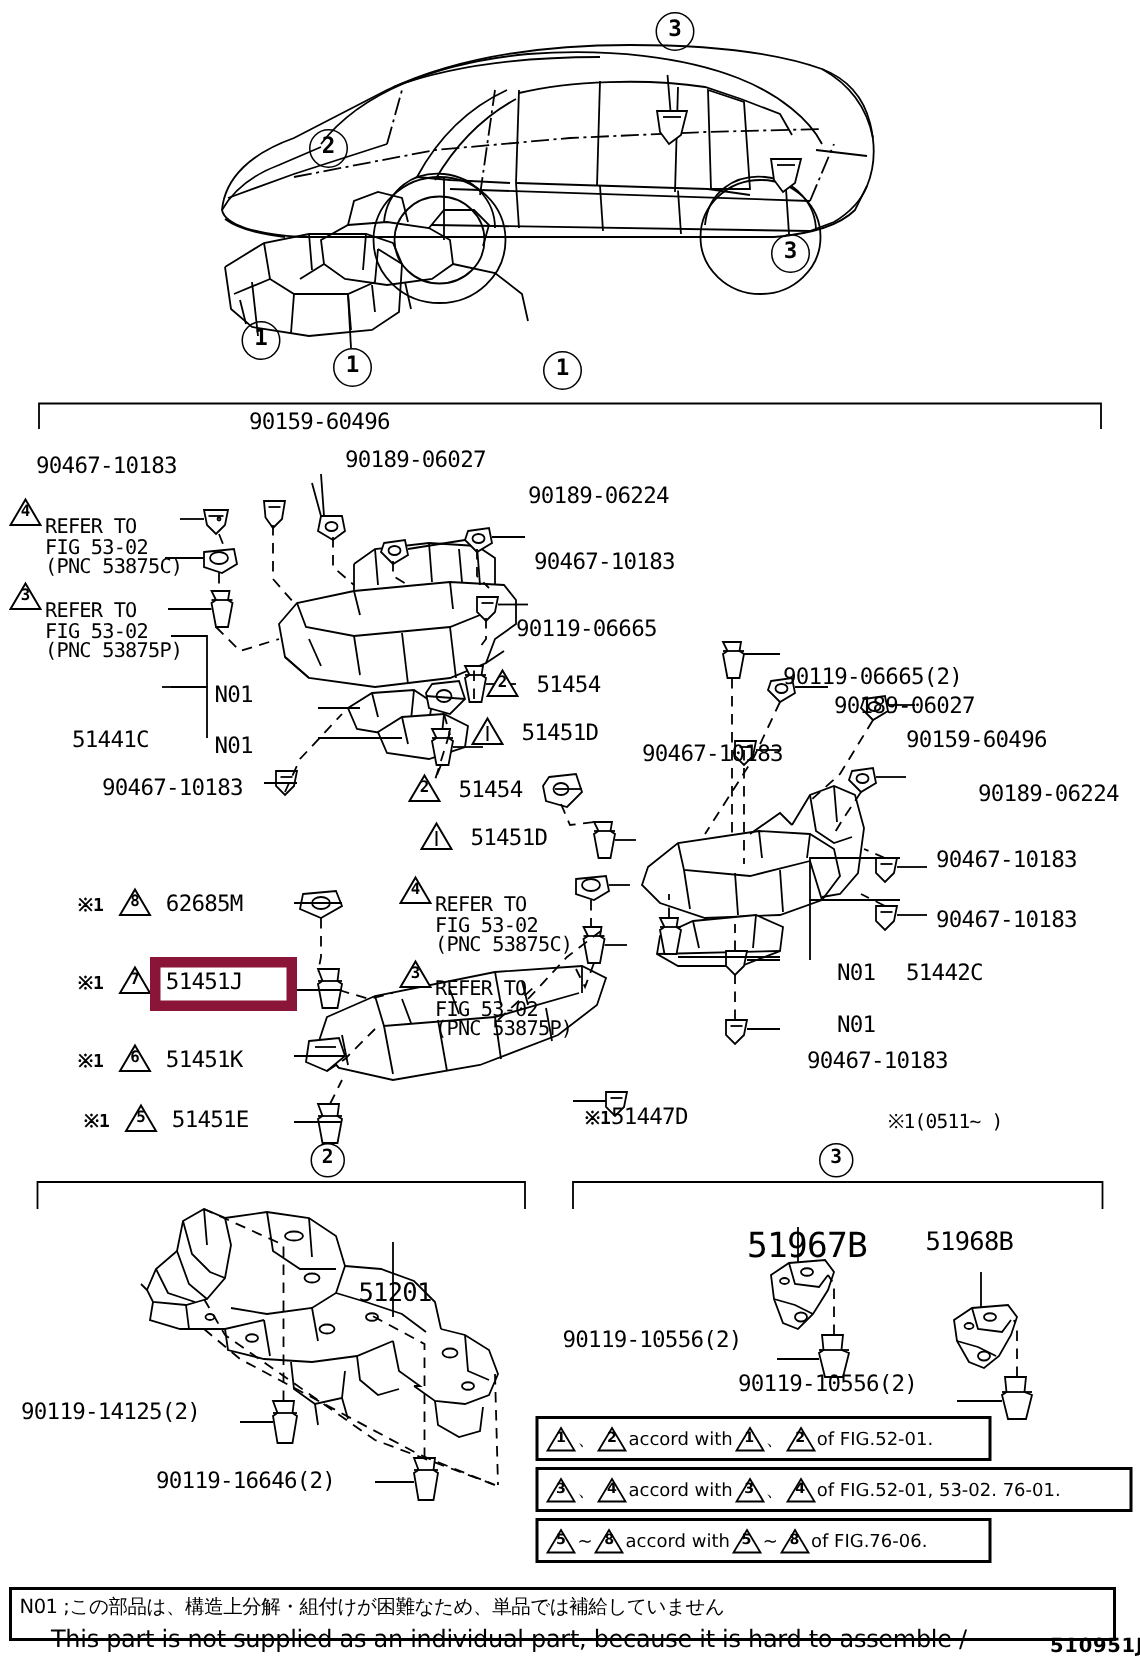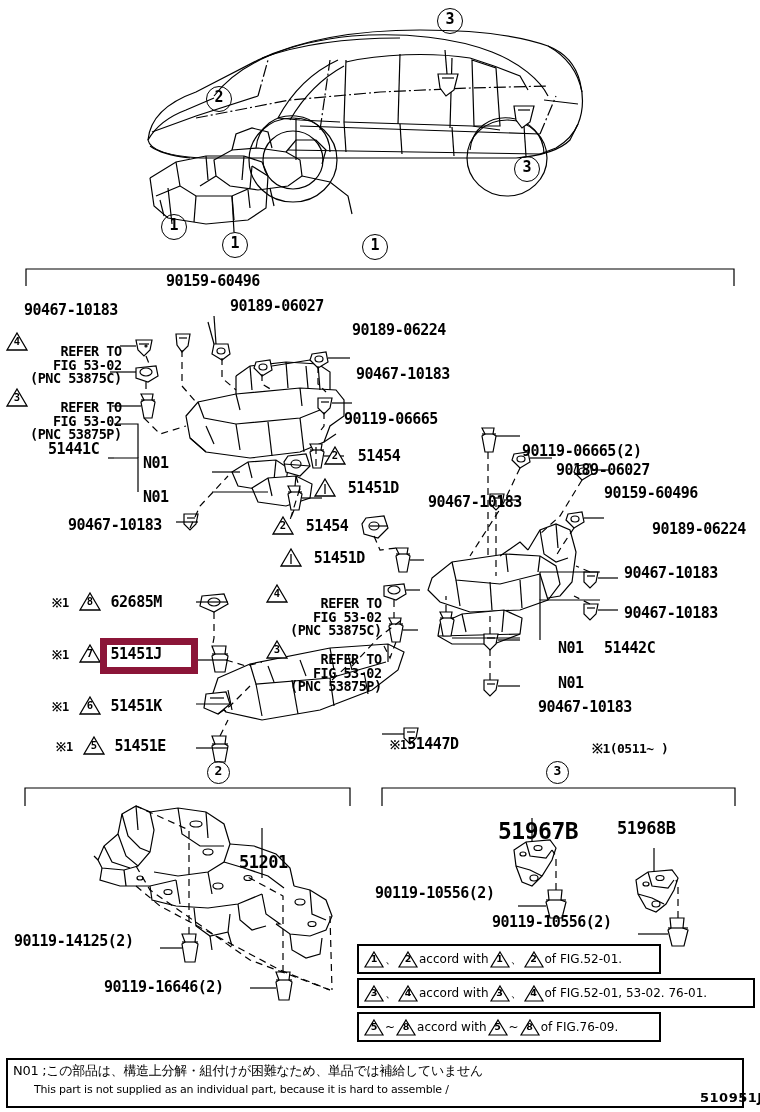--- a/index.html
+++ b/index.html
@@ -1,42 +1,42 @@
 <!DOCTYPE html>
 <html><head>
 <meta charset="utf-8">
 <style>
   html,body{margin:0;padding:0;background:#fff;}
   body{width:760px;height:1112px;position:relative;
        font-family:"DejaVu Sans Mono","Liberation Mono",monospace;
        color:#000;-webkit-font-smoothing:none;}
   .abs{position:absolute;}
   .lbl{font-family:"DejaVu Sans Mono","Liberation Mono",monospace;
-       font-weight:bold;font-size:15px;letter-spacing:-0.5px;white-space:nowrap;line-height:1;text-align:right;}
+       font-weight:normal;font-size:15px;letter-spacing:-0.5px;white-space:nowrap;line-height:1;}
   .lbl-sm{font-size:13.5px;}
   
   .tri{position:relative;display:inline-block;width:22px;height:19px;vertical-align:-4px;}
   .tri svg{position:absolute;left:0;top:0;}
   .tri span{position:absolute;left:0;top:4px;width:22px;text-align:center;
             font-size:10.5px;font-weight:bold;line-height:1;}
   
   .circ{display:inline-block;width:24px;height:24px;border:1.6px solid #000;border-radius:50%;
         text-align:center;line-height:21px;font-size:15px;font-weight:bold;}
   .circ-sm{width:21px;height:21px;line-height:18px;font-size:13px;}
   
   .legbox{position:absolute;border:2px solid #000;background:#fff;
           font-family:"DejaVu Sans","Liberation Sans",sans-serif;
           font-size:12px;white-space:nowrap;display:flex;align-items:center;
           padding:0 4px;box-sizing:border-box;}
   .legbox .tri{width:20px;height:17px;margin:0 1px;}
   .legbox .tri span{top:3px;width:20px;font-size:9.5px;}
   .notebox{position:absolute;border:2px solid #000;background:#fff;box-sizing:border-box;}
   .note-jp{font-family:"DejaVu Sans","Liberation Sans",sans-serif;font-size:13px;
            padding:2px 0 0 5px;letter-spacing:-0.3px;}
-  .note-en{font-family:"DejaVu Sans","Liberation Sans",sans-serif;font-size:11px;
+  .note-en{font-family:"DejaVu Sans","Liberation Sans",sans-serif;font-size:16px;
            padding:3px 0 0 26px;line-height:1.25;letter-spacing:-0.2px;}
   .figid{position:absolute;font-family:"DejaVu Sans","Liberation Sans",sans-serif;
          font-size:13px;font-weight:bold;letter-spacing:0.5px;}
   .mark1{font-size:12px;font-weight:bold;}
   svg{overflow:visible;}
   .art{position:absolute;left:0;top:0;}
   .art path,.art line,.art polyline,.art circle,.art ellipse,.art polygon{
       fill:none;stroke:#000;stroke-width:1.2;}
   .art .fillw{fill:#fff;}
   .hl{position:absolute;border:7px solid #8B1538;box-sizing:border-box;background:transparent;}
@@ -369,21 +369,21 @@
     <polyline points="332,414 356,392"></polyline>
   </g>
 </svg>
 
 <div class="lbl abs" style="left:166px;top:274px;">90159-60496</div>
 <div class="lbl abs" style="left:230px;top:299px;">90189-06027</div>
 <div class="lbl abs" style="left:352px;top:323px;">90189-06224</div>
 <div class="lbl abs" style="left:24px;top:303px;">90467-10183</div>
 <div class="lbl abs" style="left:356px;top:367px;">90467-10183</div>
 <div class="lbl abs" style="left:344px;top:412px;">90119-06665</div>
-<div class="lbl abs" style="left:48px;top:442px;">51441C</div>
+<div class="lbl abs" style="left:48px;top:486px;">51441C</div>
 <div class="lbl abs" style="left:143px;top:456px;">N01</div>
 <div class="lbl abs" style="left:143px;top:490px;">N01</div>
 <div class="lbl abs" style="left:68px;top:518px;">90467-10183</div>
 
 <div class="abs" style="left:324px;top:446px;">
   <span class="tri">
     <svg width="22" height="19">
         <polygon points="11,1 21,18 1,18" style="fill:#fff;stroke:#000;stroke-width:1.3"></polygon>
       </svg>
     <span>2</span></span>
@@ -706,20 +706,20 @@
       </svg>
     <span>5</span>
     </span>
   <span>~</span>
   <span class="tri">
     <svg width="20" height="17">
         <polygon points="10,1 19,16 1,16" style="fill:#fff;stroke:#000;stroke-width:1.2"></polygon>
       </svg>
     <span>8</span>
     </span>
-  <span>of FIG.76-09.</span>
-</div>
-
-<div class="notebox" style="left:6px;top:1058px;width:738px;height:50px;">
+  <span>of FIG.76-06.</span>
+</div>
+
+<div class="notebox" style="left:6px;top:1058px;width:738px;height:36px;">
   <div class="note-jp">N01 ;この部品は、構造上分解・組付けが困難なため、単品では補給していません</div>
   <div class="note-en">This part is not supplied as an individual part, because it is hard to assemble /</div>
 </div>
 <div class="figid" style="left:700px;top:1090px;">510951J</div>
 
 </body></html>

